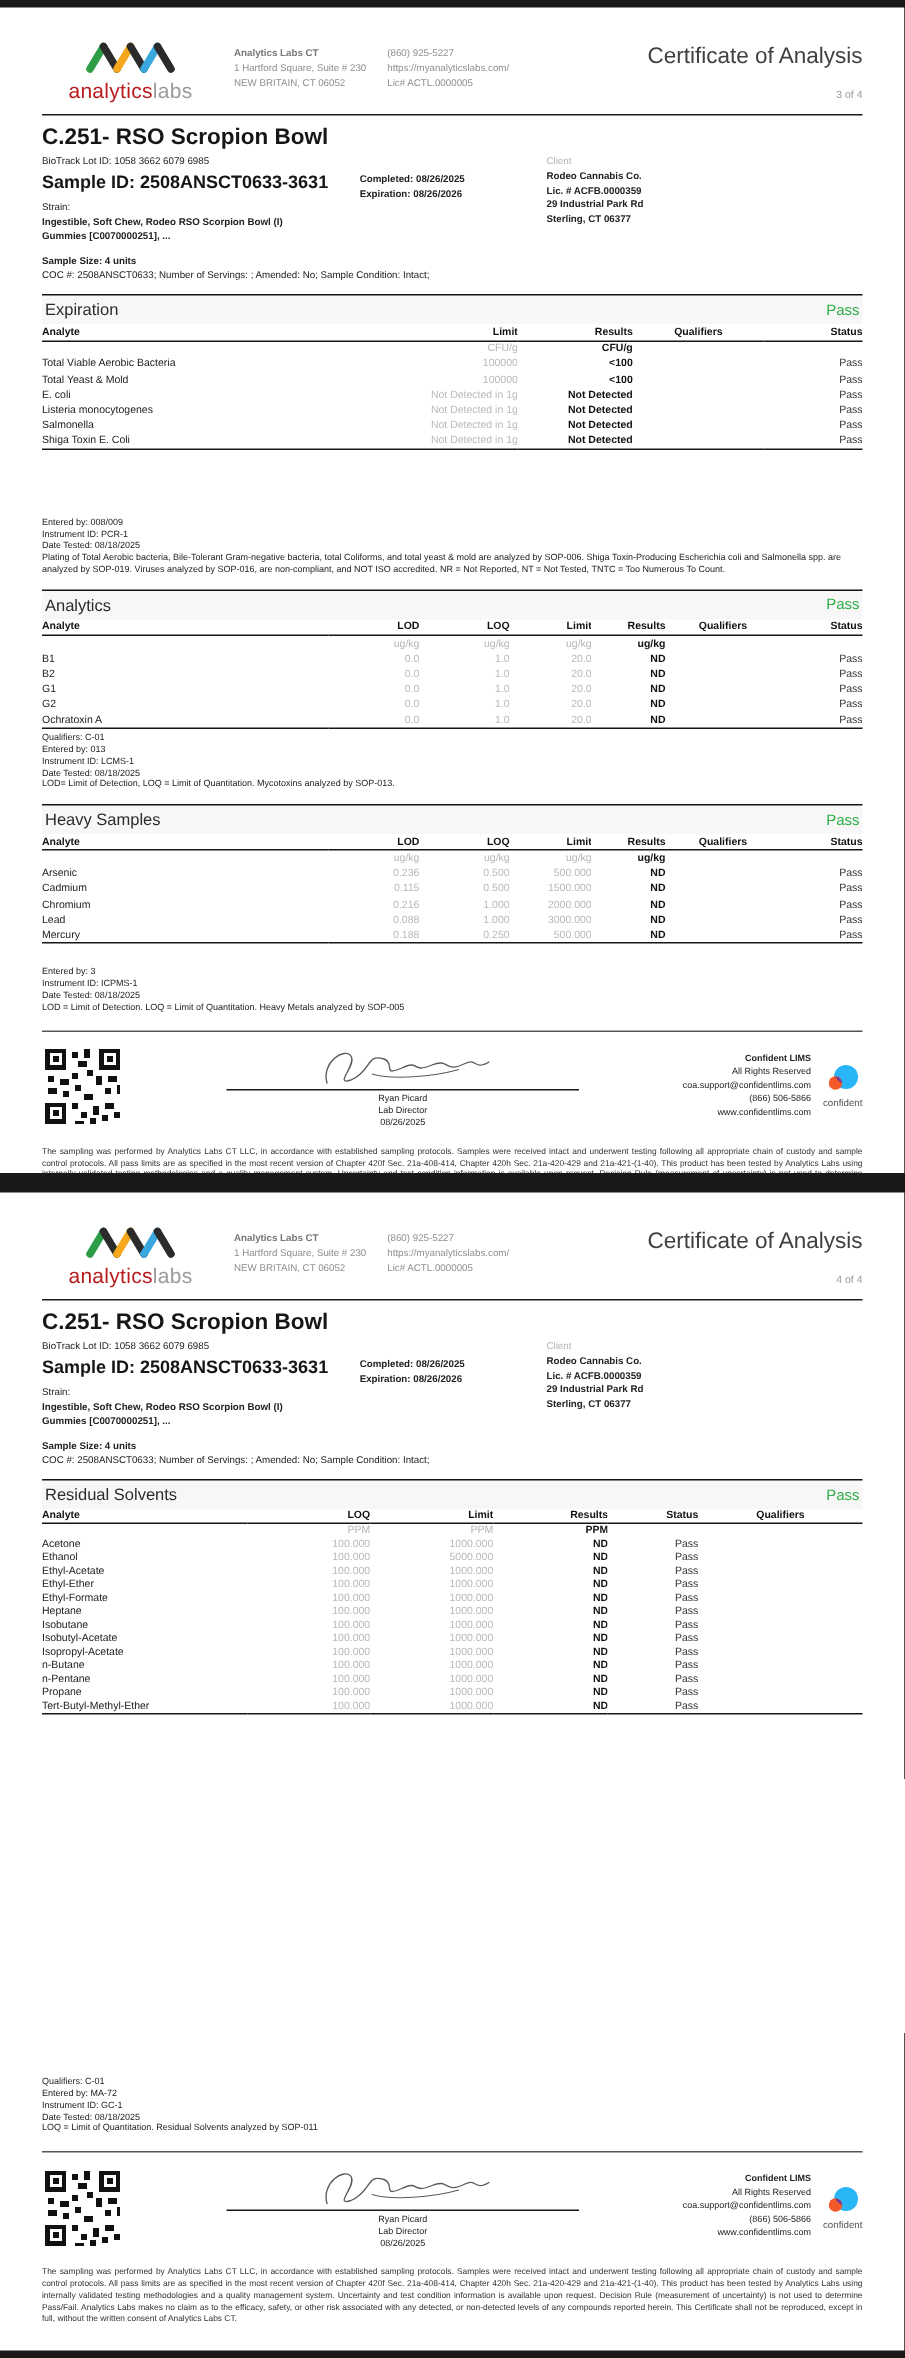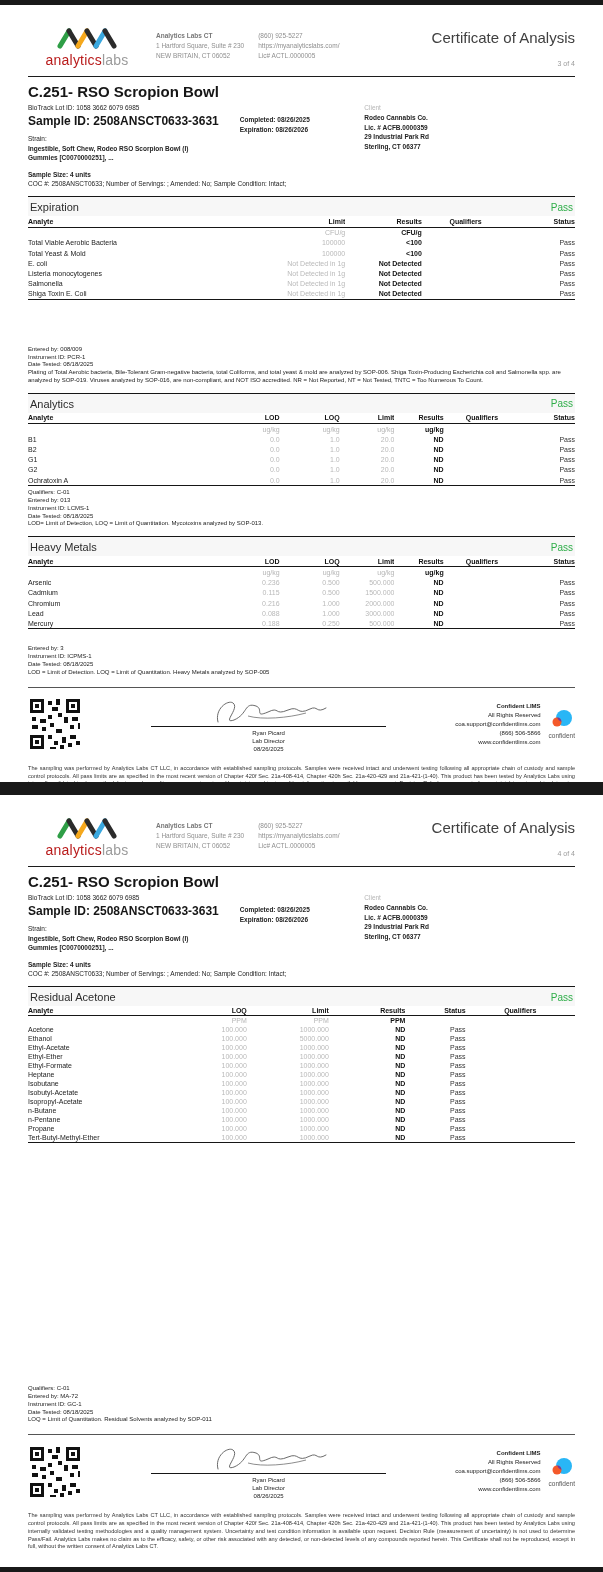--- a/index.html
+++ b/index.html
@@ -309,21 +309,21 @@
         <div class="note-line">Qualifiers: C-01</div>
         <div class="note-line">Entered by: 013</div>
         <div class="note-line">Instrument ID: LCMS-1</div>
         <div class="note-line">Date Tested: 08/18/2025</div>
         <div class="note-line">LOD= Limit of Detection, LOQ = Limit of Quantitation. Mycotoxins analyzed by SOP-013.</div>
       </div>
   </div>
 
   <div class="section">
     <div class="sec-head">
-      <span class="sec-title">Heavy Metals</span>
+      <span class="sec-title">Heavy Samples</span>
       <span class="sec-status">Pass</span>
     </div>
     <table class="t7">
       <tbody>
           <tr class="head-row">
             <td class="name">Analyte</td>
             <td class="muted">LOD</td>
             <td class="muted">LOQ</td>
             <td class="muted">Limit</td>
             <td class="result">Results</td>
@@ -526,21 +526,21 @@
       <div class="cl-label">Client</div>
       <div class="cl-line">Rodeo Cannabis Co.</div>
       <div class="cl-line">Lic. # ACFB.0000359</div>
       <div class="cl-line">29 Industrial Park Rd</div>
       <div class="cl-line">Sterling, CT 06377</div>
     </div>
   </div>
 
   <div class="section">
     <div class="sec-head">
-      <span class="sec-title">Residual Acetone</span>
+      <span class="sec-title">Residual Solvents</span>
       <span class="sec-status">Pass</span>
     </div>
     <table class="t6">
       <tbody>
           <tr class="head-row">
             <td class="name">Analyte</td>
             <td class="muted">LOQ</td>
             <td class="muted">Limit</td>
             <td class="result">Results</td>
             <td class="status">Status</td>

